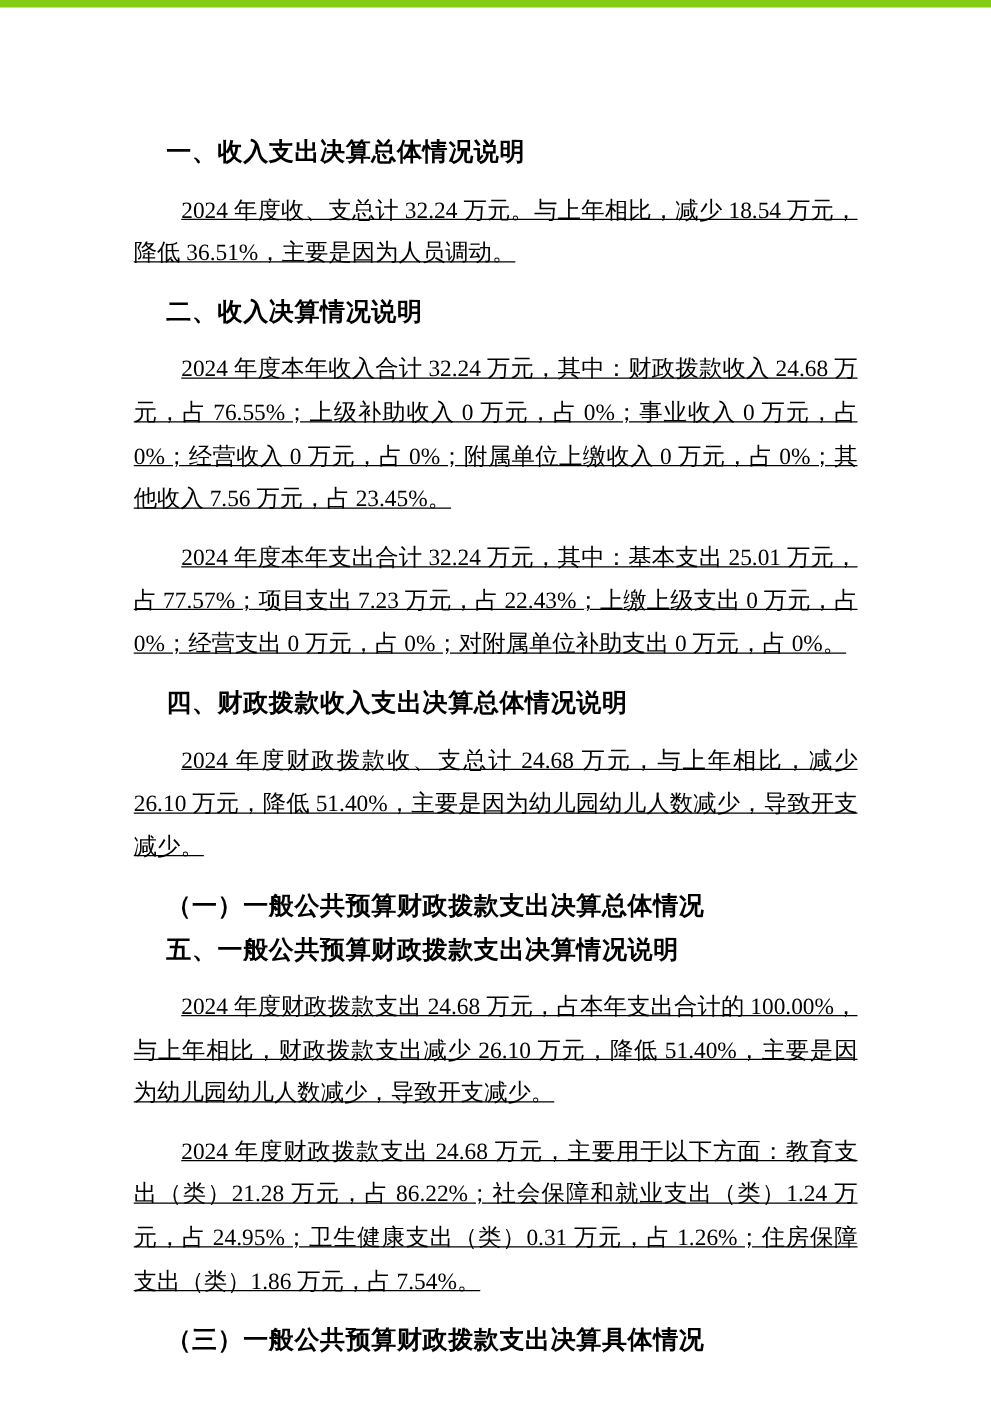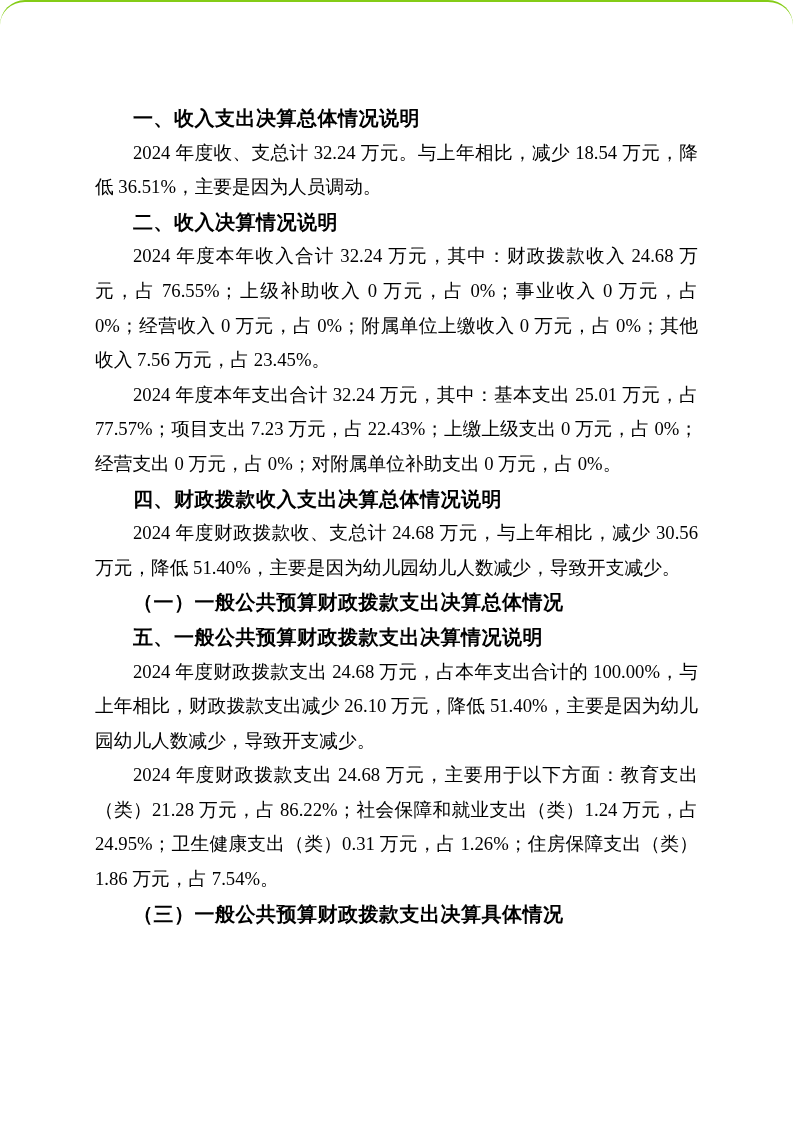--- a/index.html
+++ b/index.html
@@ -6,68 +6,68 @@
     margin: 0;
     padding: 0;
     background: #ffffff;
   }
   .page {
     position: relative;
     width: 793px;
     height: 1122px;
     background: #ffffff;
     box-sizing: border-box;
-    border-top: 2px solid #84cc16;
+    border-top: 6px solid #84cc16;
     overflow: hidden;
-    border-radius: 25px;
   }
   .doc {
     position: absolute;
     left: 95px;
     top: 99px;
     width: 603px;
     color: #000000;
   }
   .hd {
     margin: 0;
     font-family: "Liberation Sans", "DejaVu Sans", sans-serif;
     font-weight: 700;
     font-size: 20px;
     line-height: 34.6px;
     text-indent: 38px;
     letter-spacing: 0.5px;
     color: #000000;
   }
   .para {
-    margin: 0;
+    margin: 12px;
     font-family: "Liberation Serif", "DejaVu Serif", serif;
     font-size: 18.7px;
     line-height: 34.6px;
     text-align: justify;
     text-justify: inter-ideograph;
     text-indent: 38px;
     color: #000000;
+    text-decoration: underline;
   }
 </style>
 </head>
 <body>
 
 <div class="page">
   <div class="doc">
 
     <h2 class="hd">一、收入支出决算总体情况说明</h2>
     <p class="para">2024 年度收、支总计 32.24 万元。与上年相比，减少 18.54 万元，降低 36.51%，主要是因为人员调动。</p>
 
     <h2 class="hd">二、收入决算情况说明</h2>
     <p class="para">2024 年度本年收入合计 32.24 万元，其中：财政拨款收入 24.68 万元，占 76.55%；上级补助收入 0 万元，占 0%；事业收入 0 万元，占 0%；经营收入 0 万元，占 0%；附属单位上缴收入 0 万元，占 0%；其他收入 7.56 万元，占 23.45%。</p>
 
     <p class="para">2024 年度本年支出合计 32.24 万元，其中：基本支出 25.01 万元，占 77.57%；项目支出 7.23 万元，占 22.43%；上缴上级支出 0 万元，占 0%；经营支出 0 万元，占 0%；对附属单位补助支出 0 万元，占 0%。</p>
 
     <h2 class="hd">四、财政拨款收入支出决算总体情况说明</h2>
-    <p class="para">2024 年度财政拨款收、支总计 24.68 万元，与上年相比，减少 30.56 万元，降低 51.40%，主要是因为幼儿园幼儿人数减少，导致开支减少。</p>
+    <p class="para">2024 年度财政拨款收、支总计 24.68 万元，与上年相比，减少 26.10 万元，降低 51.40%，主要是因为幼儿园幼儿人数减少，导致开支减少。</p>
 
     <h2 class="hd">（一）一般公共预算财政拨款支出决算总体情况</h2>
 
     <h2 class="hd">五、一般公共预算财政拨款支出决算情况说明</h2>
     <p class="para">2024 年度财政拨款支出 24.68 万元，占本年支出合计的 100.00%，与上年相比，财政拨款支出减少 26.10 万元，降低 51.40%，主要是因为幼儿园幼儿人数减少，导致开支减少。</p>
 
     <p class="para">2024 年度财政拨款支出 24.68 万元，主要用于以下方面：教育支出（类）21.28 万元，占 86.22%；社会保障和就业支出（类）1.24 万元，占 24.95%；卫生健康支出（类）0.31 万元，占 1.26%；住房保障支出（类）1.86 万元，占 7.54%。</p>
 
     <h2 class="hd">（三）一般公共预算财政拨款支出决算具体情况</h2>
 

